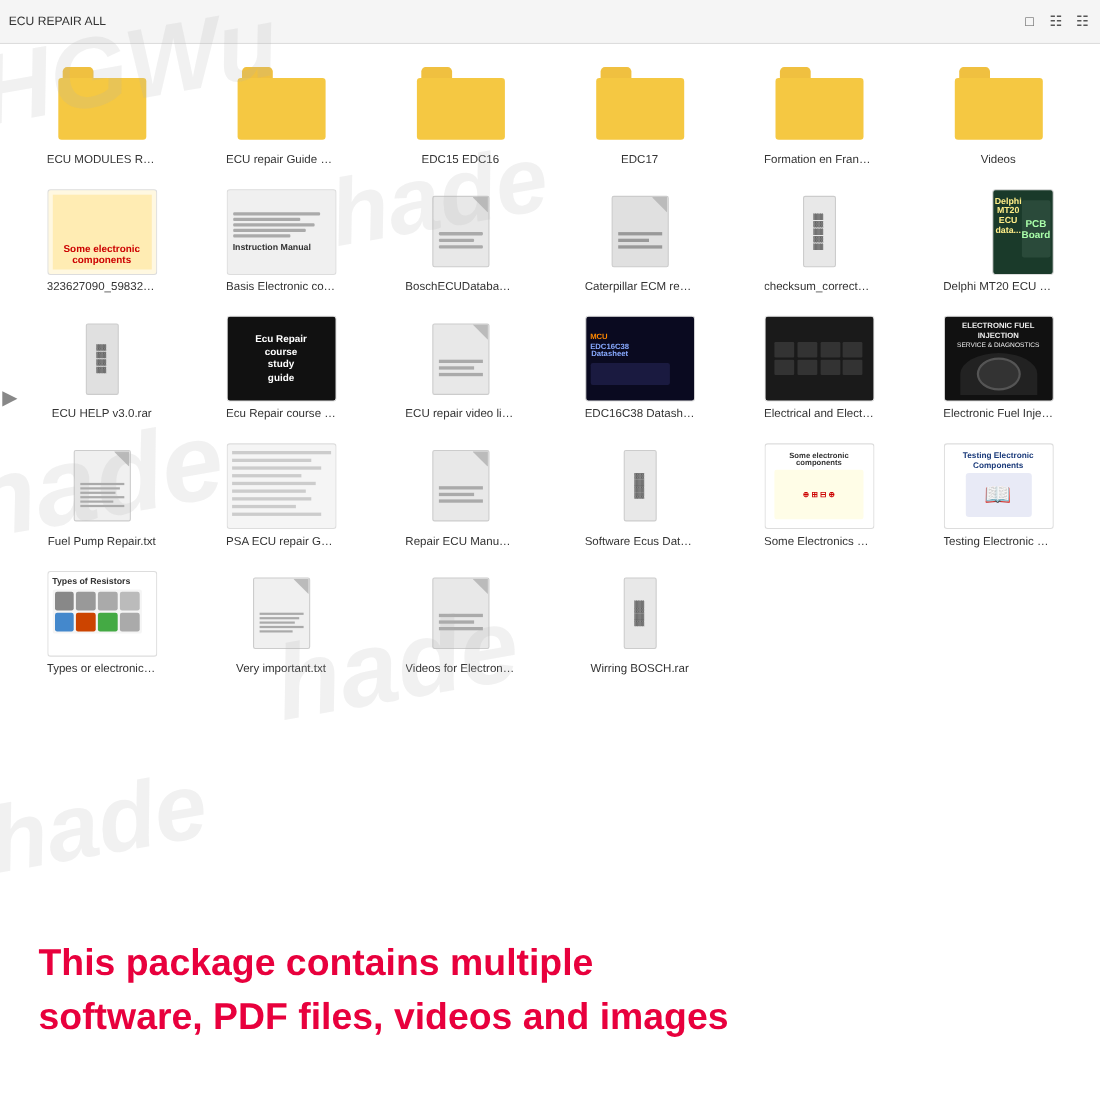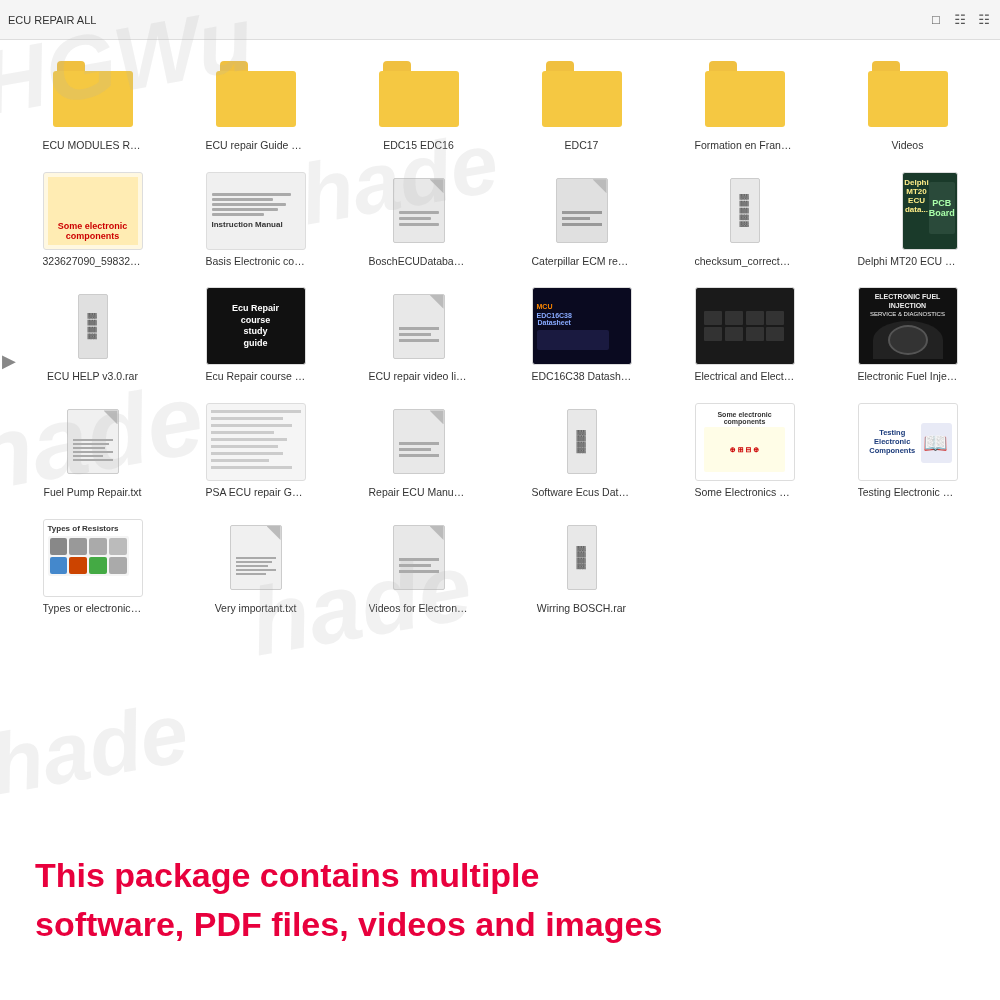--- a/index.html
+++ b/index.html
@@ -532,21 +532,21 @@
           <div style="width:90%; height:45px; background:#fffde7; margin-top:2px; border-radius:2px; display:flex; align-items:center; justify-content:center;">
             <span style="font-size:7px; color:#cc0000; font-weight:bold;">⊕ ⊞ ⊟ ⊕</span>
           </div>
         </div>
       </div>
       <span class="file-label">Some Electronics Co...</span>
     </div>
 
     <div class="file-item">
       <div class="file-thumb">
-        <div class="thumb-box thumb-testing" style="background:#fff; color:#2244aa; font-size:8px; font-weight:bold; padding:5px; flex-direction:row; align-items:center; justify-content:flex-start;">
+        <div class="thumb-box thumb-testing" style="background:#fff; color:#2244aa; font-size:8px; font-weight:bold; padding:5px; flex-direction:column; align-items:center; justify-content:flex-start;">
           <div style="font-size:7.5px; text-align:center; line-height:1.2; color:#1a3a7a;">Testing Electronic Components</div>
           <div style="width:60px; height:40px; margin-top:3px; background:#e8eaf6; border-radius:3px; display:flex; align-items:center; justify-content:center; font-size:20px; color:#3344aa;">📖</div>
         </div>
       </div>
       <span class="file-label">Testing Electronic Co...</span>
     </div>
 
     <div class="file-item">
       <div class="file-thumb">
         <div class="thumb-box thumb-resistors" style="background:#fff; color:#333; font-size:7.5px; padding:4px; flex-direction:column; align-items:flex-start; justify-content:flex-start;">

